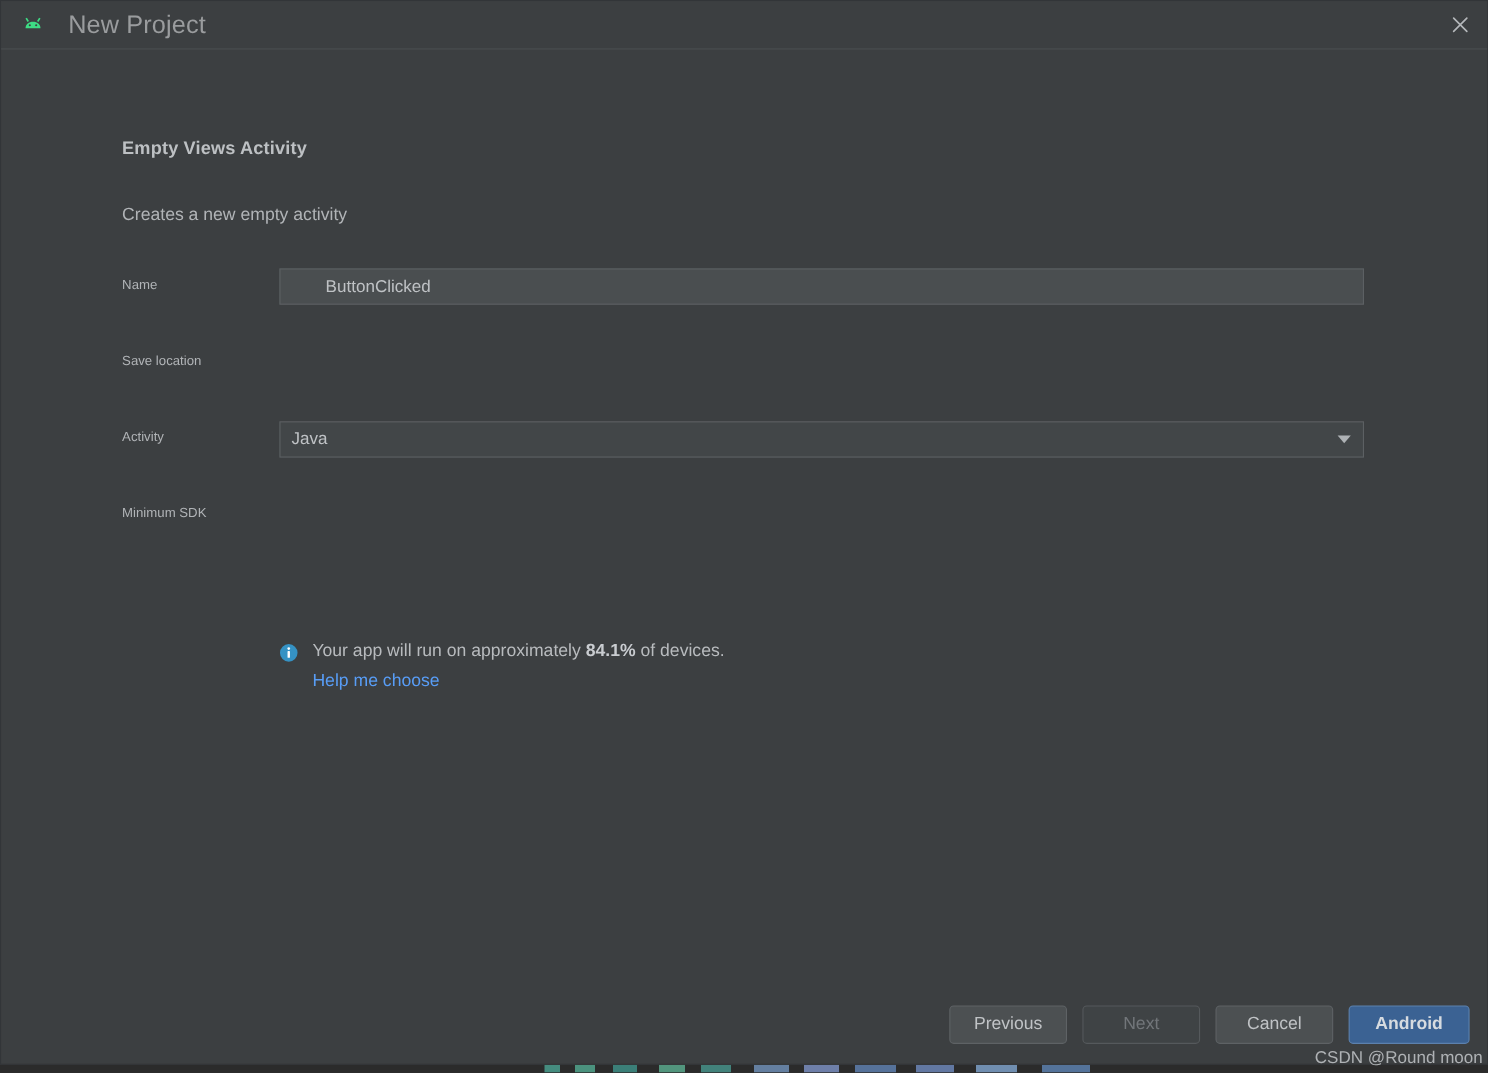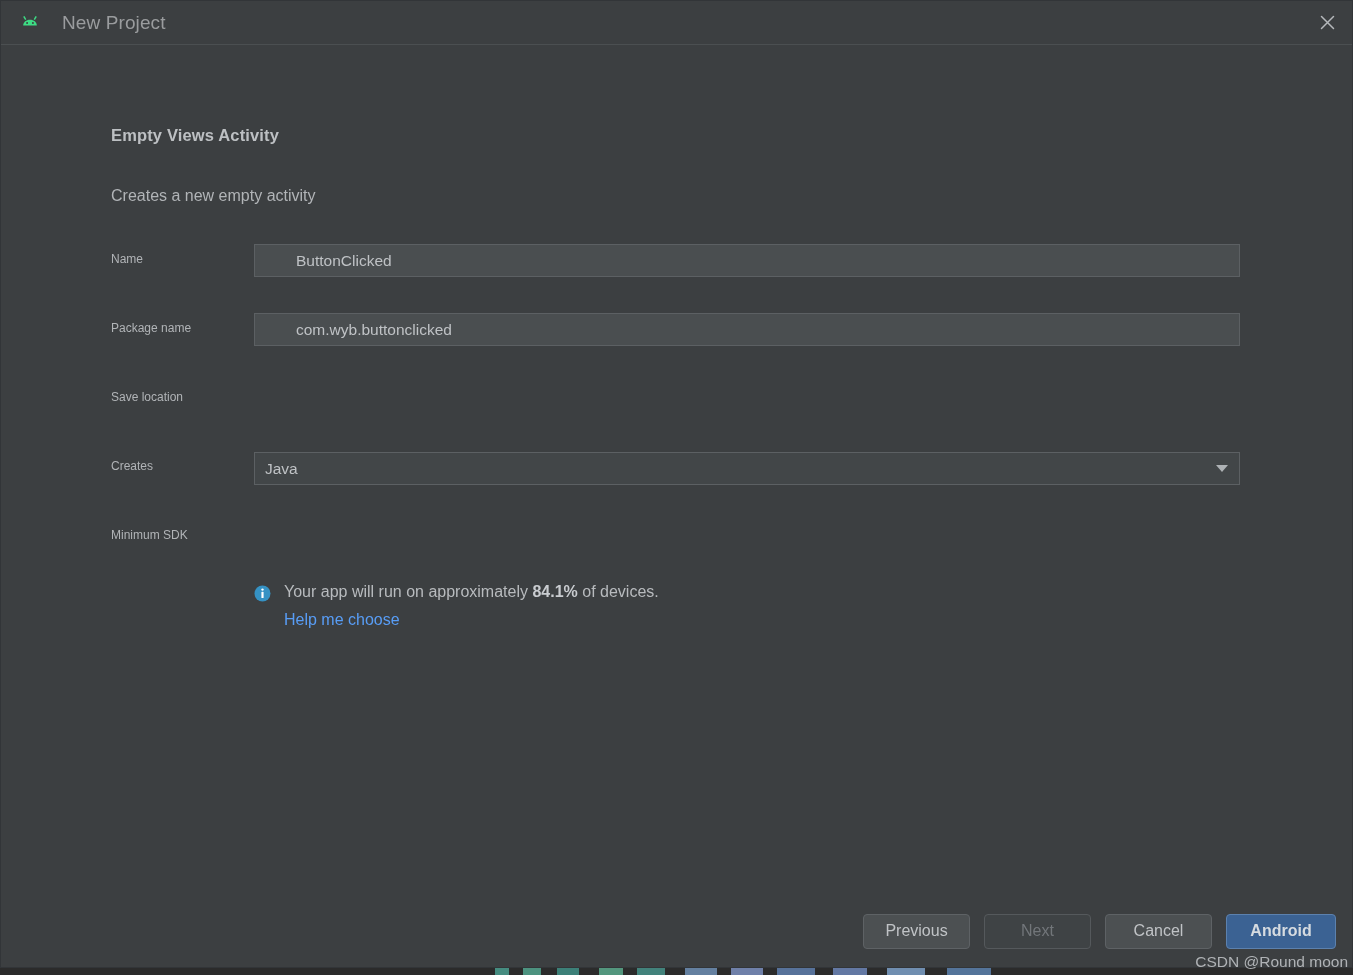--- a/index.html
+++ b/index.html
@@ -73,21 +73,21 @@
   .app-icon {
     margin-left: 19px;
     width: 20px;
     height: 20px;
     display: flex;
     align-items: center;
     justify-content: center;
   }
   .title-text {
     margin-left: 22px;
-    font-size: 19px;
+    font-size: 23px;
     color: #9a9c9e;
     letter-spacing: .1px;
   }
   .close-btn {
     position: absolute;
     right: 0; top: 0;
     width: 50px; height: 43px;
     display: flex;
     align-items: center;
     justify-content: center;
@@ -313,33 +313,27 @@
 
     <div class="form">
 
       <div class="row row-name">
         <div class="row-label">Name</div>
         <div class="field text-field">
           <span class="value">ButtonClicked</span>
         </div>
       </div>
 
-      <div class="row row-package">
-        <div class="row-label">Package name</div>
-        <div class="field text-field">
-          <span class="value">com.wyb.buttonclicked</span>
-        </div>
-      </div>
 
       <div class="row row-save">
         <div class="row-label">Save location</div>
       </div>
 
       <div class="row row-lang">
-        <div class="row-label">Creates</div>
+        <div class="row-label">Activity</div>
         <div class="field combo">
           <span class="value">Java</span>
           <span class="caret-wrap">
             <span class="caret"></span>
           </span>
         </div>
       </div>
 
       <div class="row row-sdk">
         <div class="row-label">Minimum SDK</div>

